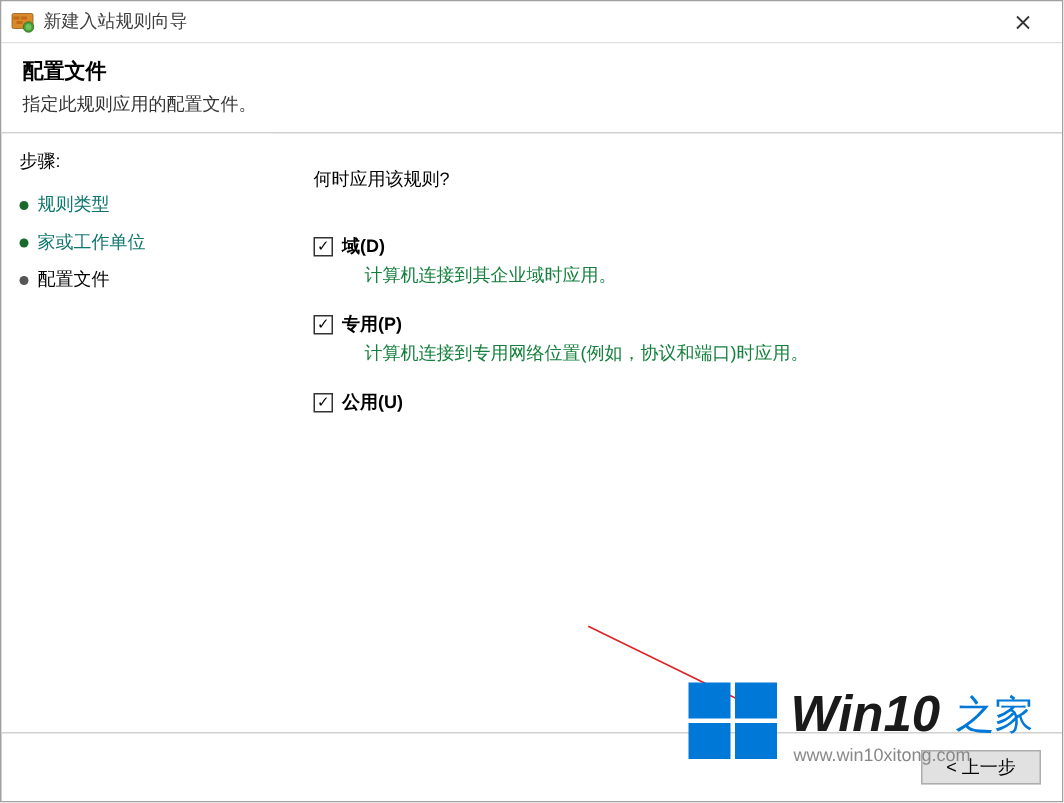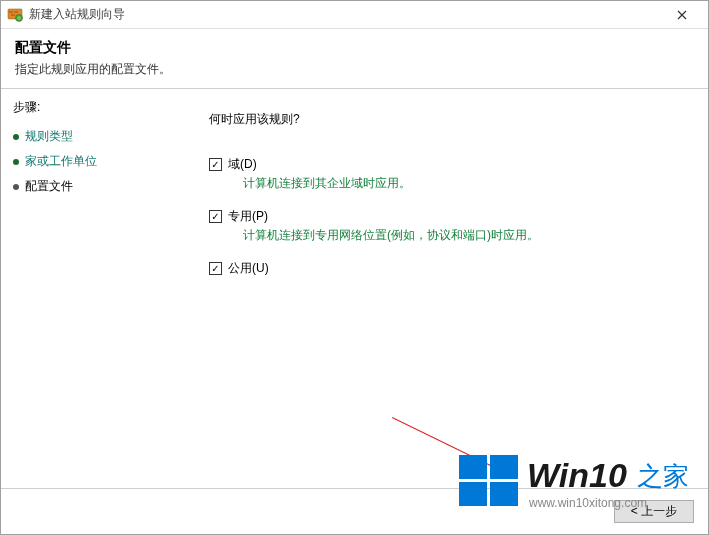--- a/index.html
+++ b/index.html
@@ -17,21 +17,21 @@
     .steps-label { font-size: 12px; font-weight: normal; color: #000; margin-bottom: 8px; }
     .step-item { display: flex; align-items: center; gap: 6px; padding: 4px 0; font-size: 12px; color: #0f766e; cursor: default; }
     .step-item.current { color: #000; }
     .bullet { width: 6px; height: 6px; border-radius: 50%; background: #1a6a2d; flex-shrink: 0; }
     .step-item.current .bullet { background: #555; }
     .content { flex: 1; padding: 22px 28px; font-size: 12px; color: #000; position: relative; }
     .question { margin-bottom: 28px; }
     .check-group { margin-bottom: 16px; }
     .check-row { display: flex; align-items: center; gap: 6px; margin-bottom: 2px; }
     .checkbox { width: 13px; height: 13px; border: 1px solid #333; display: flex; align-items: center; justify-content: center; font-size: 10px; line-height: 1; background: #fff; cursor: pointer; }
-    .check-label { font-weight: normal; }
+    .check-label { font-weight: bold; }
     .check-desc { margin-left: 34px; color: #15803d; }
     .footer { height: 46px; border-top: 1px solid #d0d0d0; display: flex; align-items: center; justify-content: flex-end; padding: 0 14px; gap: 6px; }
     .btn { min-width: 80px; height: 23px; border: 1px solid #adadad; background: #e1e1e1; font-size: 12px; padding: 0 10px; cursor: pointer; }
     .logo-overlay { position: absolute; right: 0; bottom: 10px; width: 260px; height: 90px; pointer-events: none; }
     .arrow-line { position: absolute; right: 200px; bottom: 60px; width: 130px; height: 1px; background: #d22; transform: rotate(26deg); transform-origin: right center; pointer-events: none; }
   </style>
 </head>
 <body>
 
 <div class="window">

